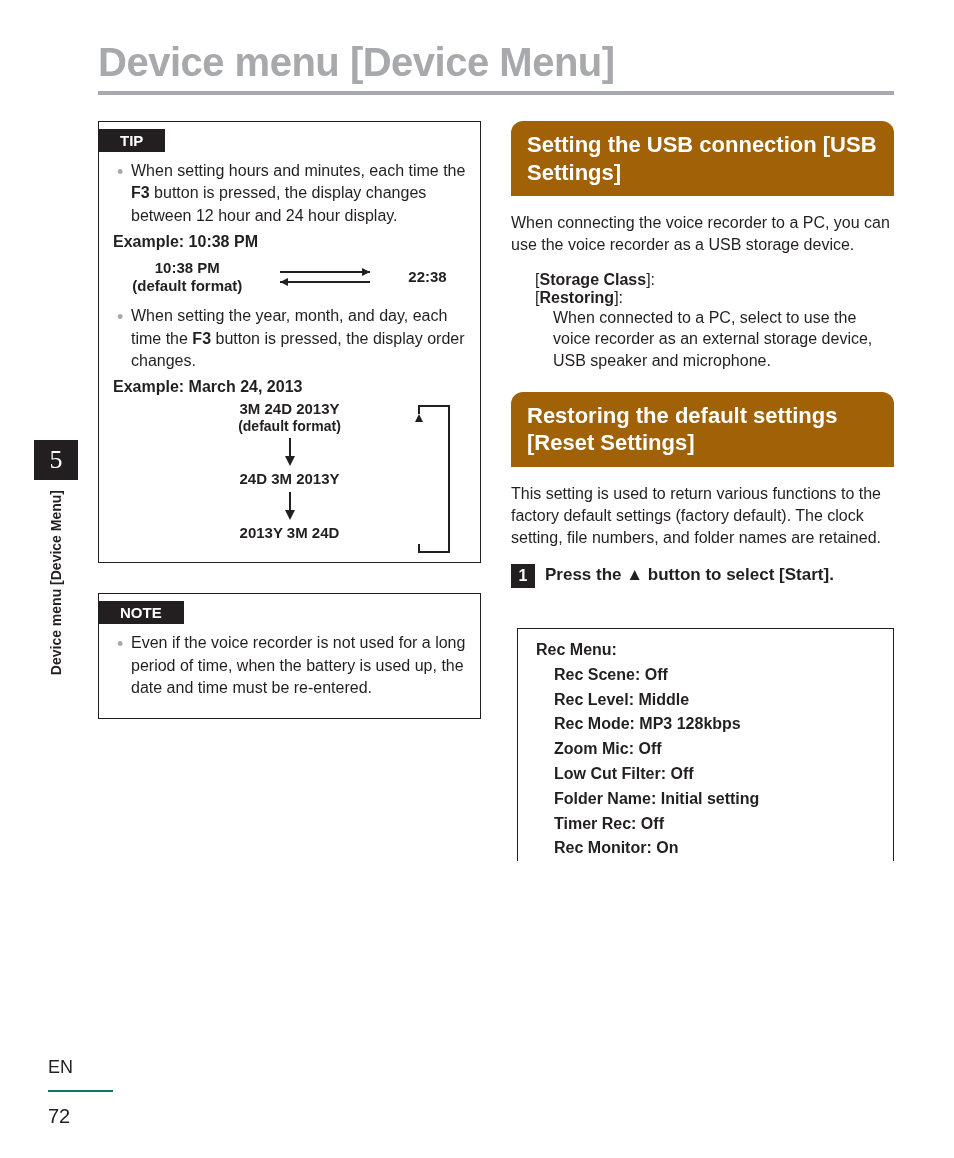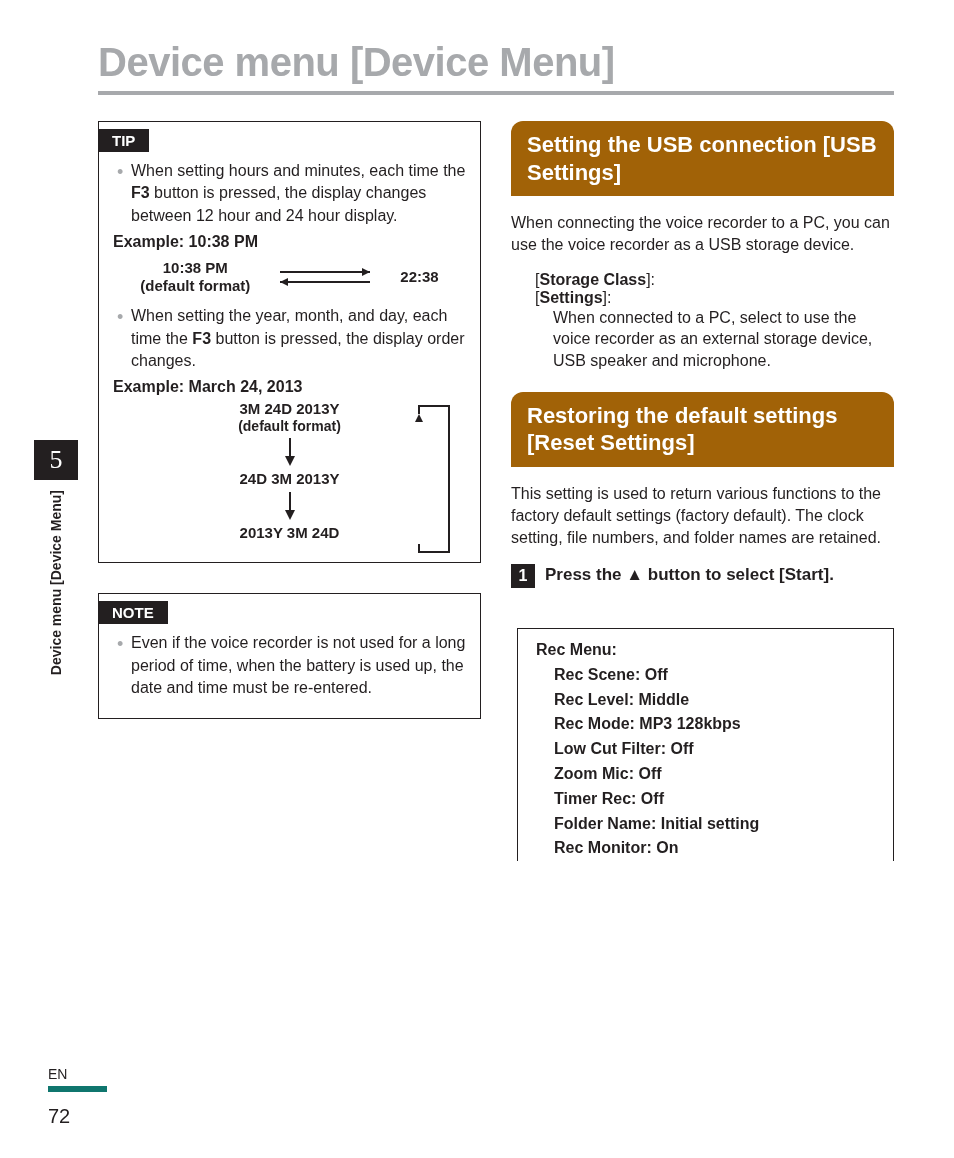--- a/index.html
+++ b/index.html
@@ -47,24 +47,24 @@
     font-weight: 700;
     font-size: 14px;
     padding: 10px 0;
     margin: 0 auto;
   }
 
   .lang {
     position: absolute;
     left: 48px;
     bottom: 66px;
-    font-size: 14px;
-    border-bottom: 6px solid #0f766e;
+    font-size: 18px;
+    border-bottom: 2px solid #0f766e;
     padding-right: 40px;
-    padding-bottom: 4px;
+    padding-bottom: 12px;
   }
   .pagenum {
     position: absolute;
     left: 48px;
     bottom: 30px;
     font-size: 20px;
   }
 
   .columns {
     display: flex;
@@ -75,21 +75,21 @@
   .box {
     border: 1px solid #231f20;
     padding: 10px 14px 14px;
     margin-bottom: 30px;
   }
   .box-label {
     background: #231f20;
     color: #fff;
     font-weight: 700;
     font-size: 15px;
-    padding: 3px 14px;
+    padding: 3px 22px;
     display: inline-block;
     margin: -11px 0 8px -15px;
   }
   .box ul { list-style: none; }
   .box li {
     font-size: 16px;
     line-height: 1.4;
     padding-left: 18px;
     position: relative;
     margin-bottom: 4px;
@@ -107,21 +107,21 @@
     font-weight: 700;
     font-size: 16px;
     margin: 6px 0 4px 0;
   }
 
   
   .dia-time {
     display: flex;
     align-items: center;
     justify-content: center;
-    gap: 20px;
+    gap: 28px;
     padding: 4px 0 10px;
   }
   .dia-time .tcol {
     font-weight: 700;
     font-size: 15px;
     text-align: center;
     line-height: 1.2;
   }
   .dia-time .arrowrow {
     display: flex;
@@ -293,43 +293,43 @@
     </div>
 
   </div>
 
   <div class="col">
 
     <div class="sectionhead">Setting the USB connection [USB Settings]</div>
     <p class="bodytext">When connecting the voice recorder to a PC, you can use the voice recorder as a USB storage device.</p>
     <div class="deflist">
       <div class="dterm">[<span class="bold">Storage Class</span>]:</div>
-      <div class="dterm">[<span class="bold">Settings</span>]:</div>
+      <div class="dterm">[<span class="bold">Restoring</span>]:</div>
       <div class="ddesc">When connected to a PC, select to use the voice recorder as an external storage device, USB speaker and microphone.</div>
     </div>
 
     <div class="sectionhead">Restoring the default settings [Reset Settings]</div>
     <p class="bodytext">This setting is used to return various functions to the factory default settings (factory default). The clock setting, file numbers, and folder names are retained.</p>
 
     <div class="step">
       <div class="stepnum">1</div>
       <div class="steptext">
         <span>Press the </span><span>▲</span><span> button to select [</span><span class="bold">Start</span><span>].</span>
       </div>
     </div>
 
     <div class="recbox">
       <div class="rtitle">Rec Menu:</div>
       <div class="ritem">Rec Scene: Off</div>
       <div class="ritem">Rec Level: Middle</div>
       <div class="ritem">Rec Mode: MP3 128kbps</div>
+      <div class="ritem">Zoom Mic: Off</div>
       <div class="ritem">Low Cut Filter: Off</div>
-      <div class="ritem">Zoom Mic: Off</div>
+      <div class="ritem">Folder Name: Initial setting</div>
       <div class="ritem">Timer Rec: Off</div>
-      <div class="ritem">Folder Name: Initial setting</div>
       <div class="ritem">Rec Monitor: On</div>
     </div>
 
   </div>
 </div>
 
 <div class="lang">EN</div>
 <div class="pagenum">72</div>
 
 </body></html>

